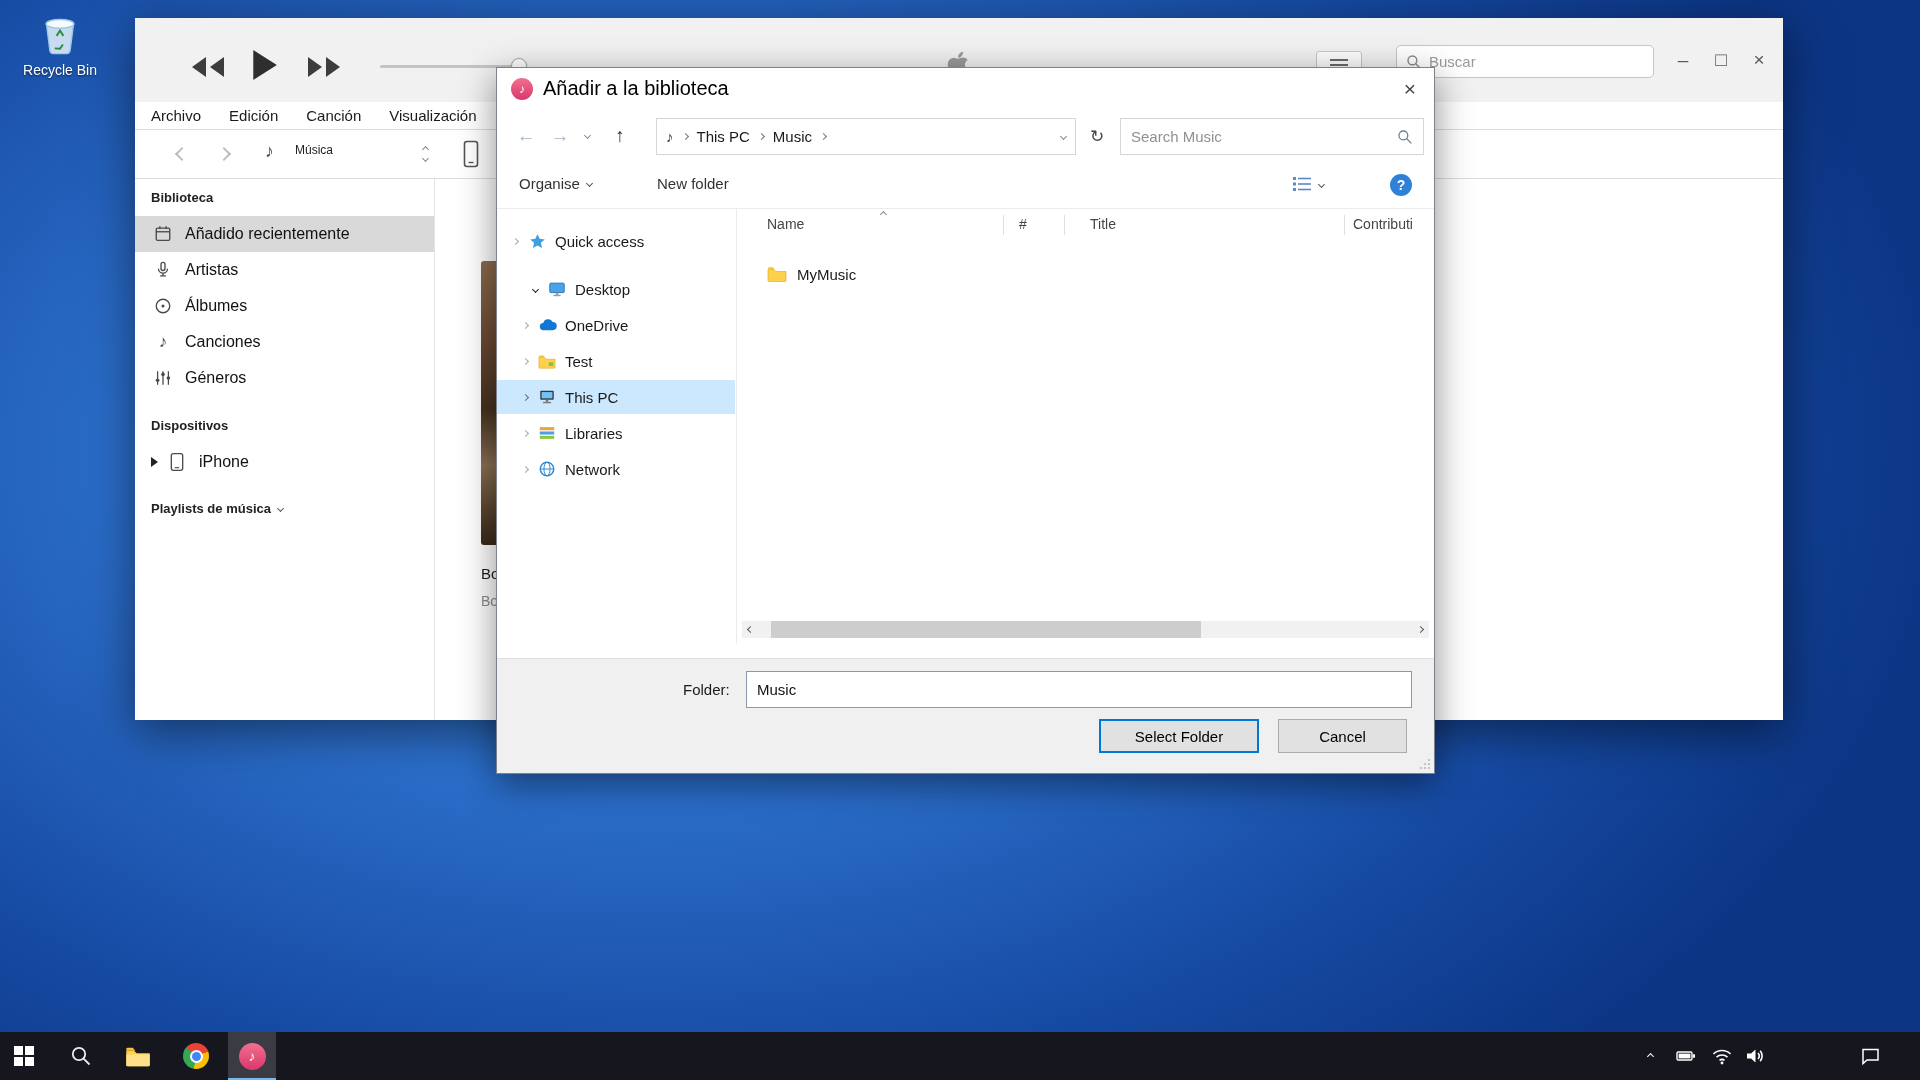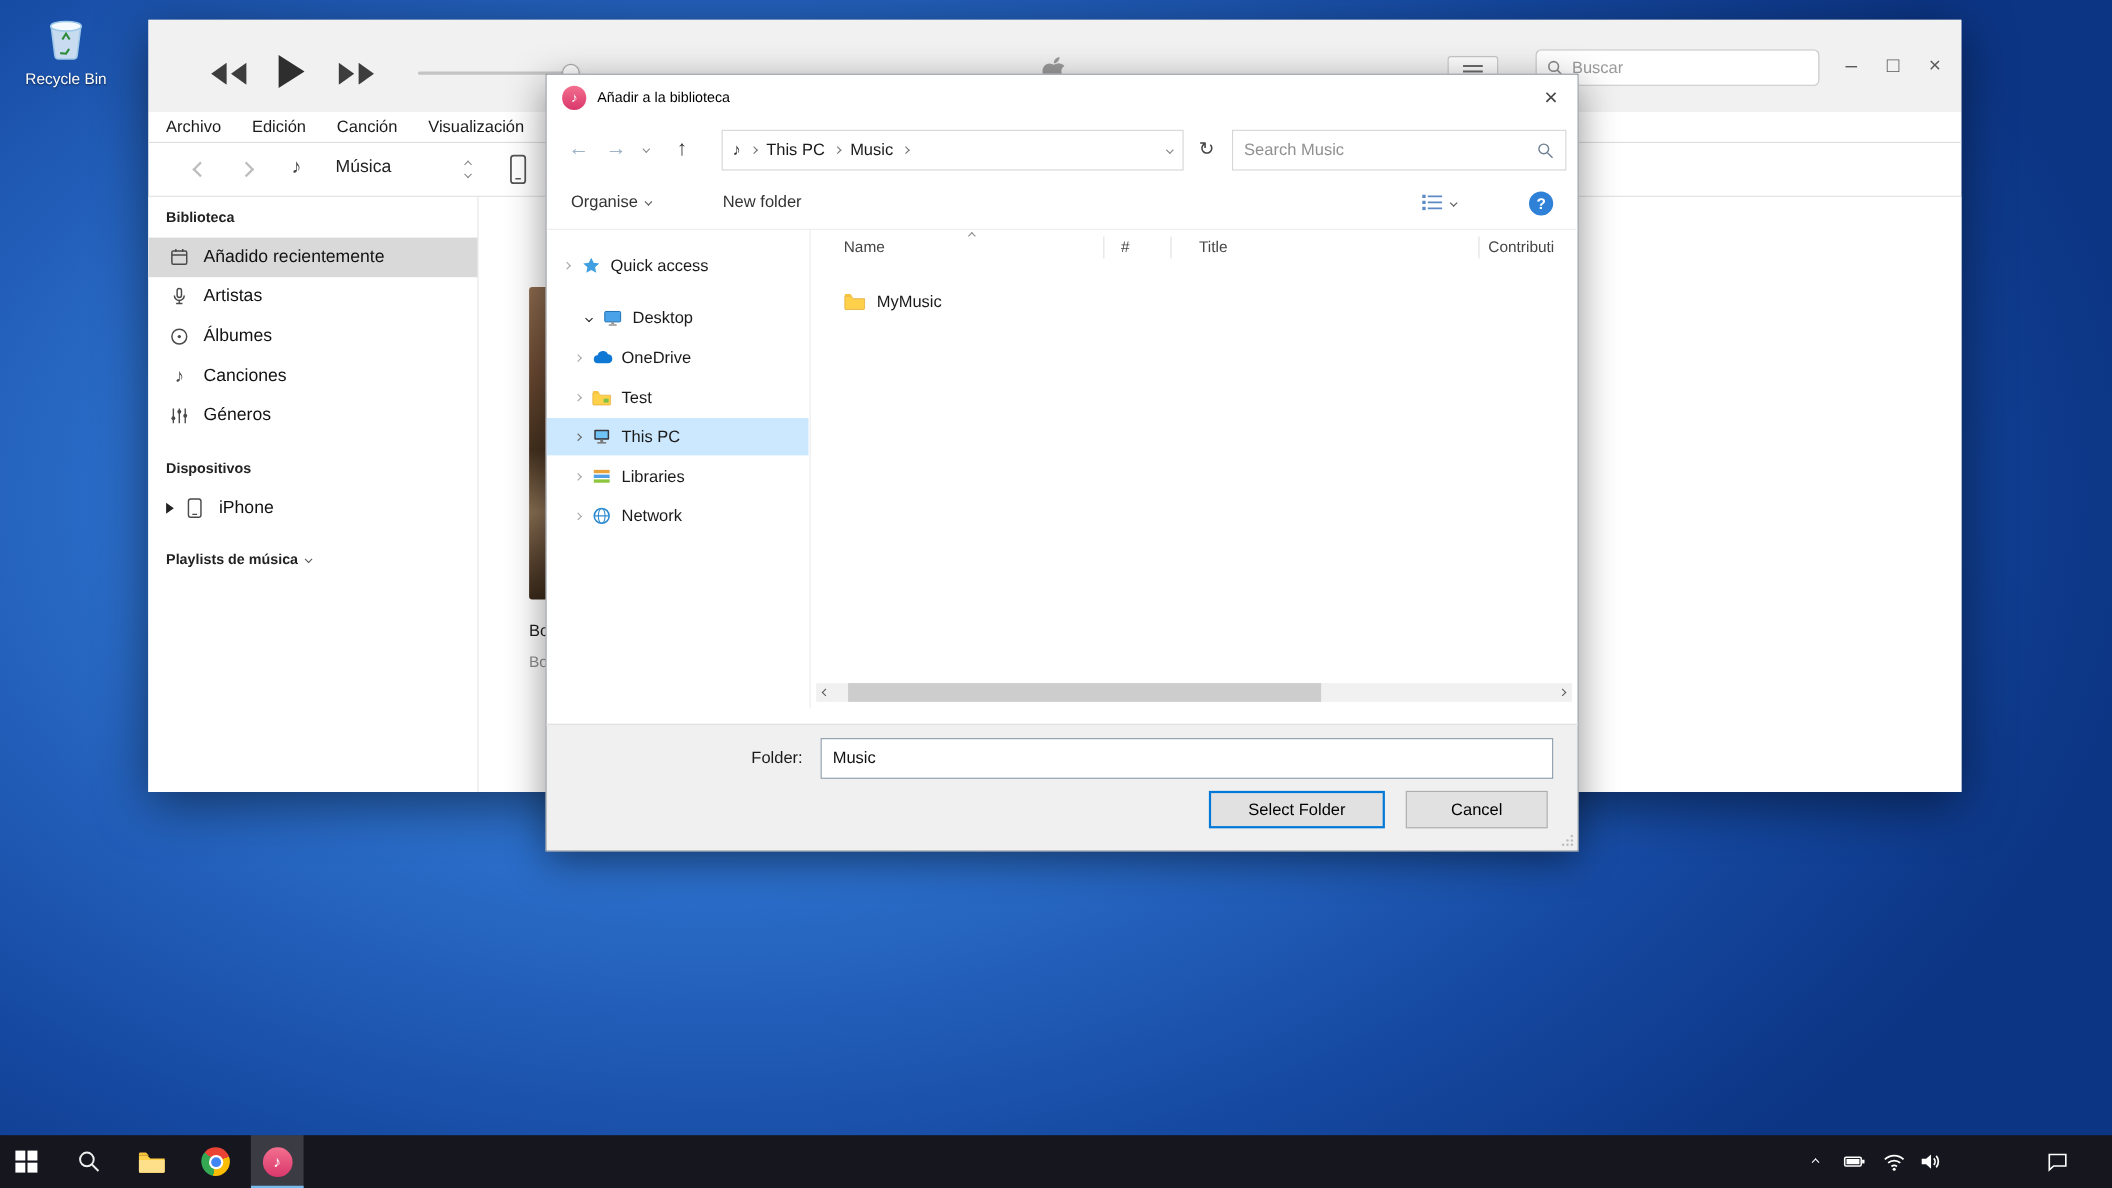--- a/index.html
+++ b/index.html
@@ -41,21 +41,21 @@
 .expander{width:0;height:0;border-left:7px solid #222;border-top:5px solid transparent;border-bottom:5px solid transparent;margin-left:-14px;margin-right:-3px;}
 .it-content{position:absolute;left:301px;top:0;right:0;bottom:0;background:#fff;}
 .album-art{position:absolute;left:45px;top:82px;width:138px;height:284px;border-radius:3px;background:linear-gradient(180deg,#8d6b4e 0%,#6b4a33 28%,#46321f 52%,#8a7054 72%,#5a4430 88%,#39291a 100%);}
 .album-title{position:absolute;left:45px;top:386px;font-size:15px;color:#1c1c1c;}
 .album-artist{position:absolute;left:45px;top:414px;font-size:14px;color:#8c8c8c;}
 
 
 .dialog{position:absolute;left:496px;top:67px;width:939px;height:707px;background:#fff;border:1px solid #7c828c;box-shadow:0 10px 34px rgba(0,0,0,.45);}
 .dlg-titlebar{position:absolute;left:0;top:0;right:0;height:41px;background:#fff;display:flex;align-items:center;padding-left:14px;gap:10px;}
 .dlg-appicon{width:22px;height:22px;border-radius:50%;background:linear-gradient(180deg,#f36f8f,#d9386b);color:#fff;font-size:12px;display:flex;align-items:center;justify-content:center;}
-.dlg-title{font-size:13px;color:#000;}
+.dlg-title{font-size:20px;color:#000;}
 .dlg-close{position:absolute;right:0;top:0;width:48px;height:41px;border:none;background:none;font-size:21px;color:#444;cursor:pointer;font-family:inherit;}
 .dlg-nav{position:absolute;left:0;top:41px;right:0;height:54px;background:#fff;}
 .nav-btn{position:absolute;top:12px;width:30px;height:30px;border:none;background:none;font-size:19px;cursor:pointer;font-family:inherit;}
 .dlg-address{position:absolute;left:159px;top:9px;width:420px;height:37px;border:1px solid #d6d6d6;background:#fff;display:flex;align-items:center;padding:0 9px;}
 .crumb{font-size:15px;color:#1a1a1a;cursor:default;}
 .crumb-sep{color:#777;margin:0 9px;}
 .dlg-searchbox{position:absolute;left:623px;top:9px;width:304px;height:37px;border:1px solid #d6d6d6;background:#fff;display:flex;align-items:center;padding:0 10px;gap:8px;}
 .dlg-searchbox input{border:none;outline:none;flex:1;font-size:15px;color:#333;background:transparent;font-family:inherit;}
 .dlg-searchbox input::placeholder{color:#909090;}
 .dlg-toolbar{position:absolute;left:0;top:95px;right:0;height:46px;background:#fff;border-bottom:1px solid #ececec;}
@@ -159,21 +159,21 @@
       <span class="it-menu-item">Archivo</span>
       <span class="it-menu-item">Edición</span>
       <span class="it-menu-item">Canción</span>
       <span class="it-menu-item">Visualización</span>
     </div>
 
     <div class="it-nav">
       <span class="chev left" style="position:absolute;left:42px;top:19px;color:#bdbdbd;width:10px;height:10px;"></span>
       <span class="chev" style="position:absolute;left:84px;top:19px;color:#bdbdbd;width:10px;height:10px;"></span>
       <span style="position:absolute;left:130px;top:11px;font-size:18px;color:#444;">♪</span>
-      <span style="position:absolute;left:160px;top:13px;font-size:16px;color:#222;margin-left:10px;">Música</span>
+      <span style="position:absolute;left:160px;top:13px;font-size:12px;color:#222;">Música</span>
       <span class="chev sm up" style="position:absolute;left:288px;top:17px;color:#888;"></span>
       <span class="chev sm down" style="position:absolute;left:288px;top:26px;color:#888;"></span>
       <svg style="position:absolute;left:328px;top:10px;" width="16" height="28" viewBox="0 0 16 28">
         <rect x="1.5" y="1.5" width="13" height="25" rx="2.5" fill="none" stroke="#555" stroke-width="1.6"></rect>
         <line x1="5.5" y1="22.5" x2="10.5" y2="22.5" stroke="#555" stroke-width="1.4"></line>
       </svg>
     </div>
 
     <div class="it-body">
       <div class="it-sidebar">

